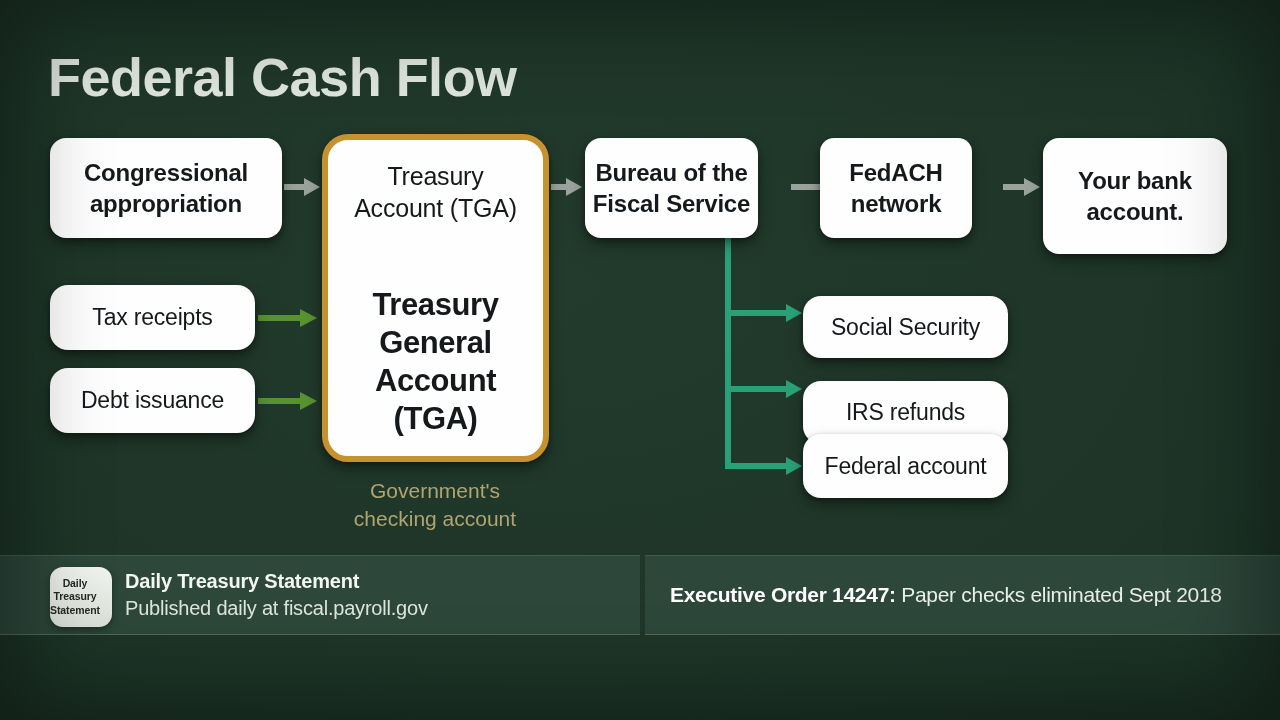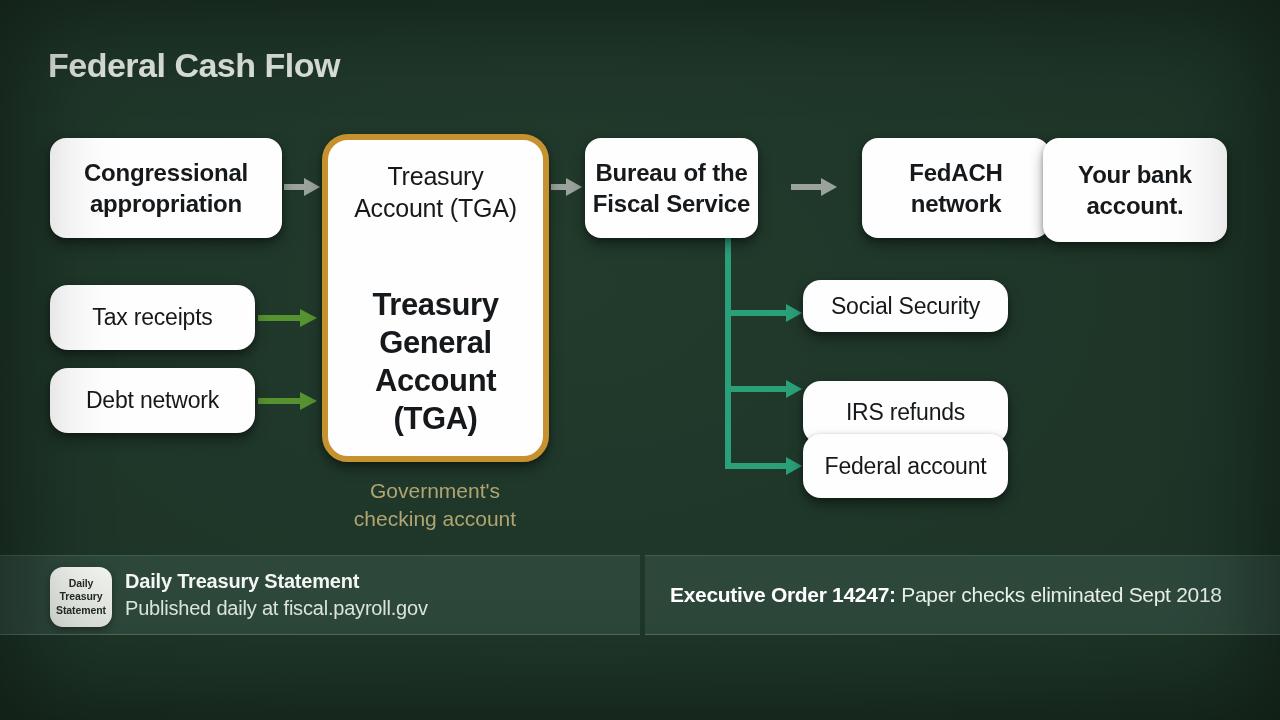--- a/index.html
+++ b/index.html
@@ -25,41 +25,41 @@
   #node-tga{
     border:6px solid var(--gold,#c6922f);border-radius:26px;
     display:block;
   }
   .tga-top{position:absolute;top:20px;left:0;width:100%;
     font-weight:400;font-size:25px;line-height:32px;text-align:center;}
   .tga-main{position:absolute;top:146px;left:0;width:100%;
     font-weight:700;font-size:31px;line-height:38px;text-align:center;letter-spacing:-0.4px;}
   #page-title{
     position:absolute;left:48px;top:46px;
-    font-size:34px;font-weight:700;letter-spacing:-0.5px;
+    font-size:54px;font-weight:700;letter-spacing:-0.5px;
     color:var(--title,#dee4de);
   }
   #tga-caption{
     position:absolute;left:312px;top:477px;width:246px;
     text-align:center;font-size:21px;line-height:28px;
     color:var(--caption-gold,#b0a470);
   }
   #arrow-layer{position:absolute;left:0;top:0;pointer-events:none;}
   .footer-panel{
     position:absolute;top:555px;height:80px;
     background:var(--panel,#2d473b);
     border-top:1px solid rgba(255,255,255,0.10);
     border-bottom:1px solid rgba(255,255,255,0.18);
   }
   #footer-left{left:0;width:640px;}
   #footer-right{left:645px;width:635px;display:flex;align-items:center;padding-left:25px;}
   #dts-badge{
     position:absolute;left:50px;top:11px;width:62px;height:60px;border-radius:13px;
     background:linear-gradient(#f0f3ee,#dce1d9);
-    display:flex;align-items:center;justify-content:center;
+    display:flex;align-items:center;justify-content:flex-start;
     box-shadow:0 3px 7px rgba(0,0,0,0.35);
   }
   .badge-text{
     font-size:10.5px;font-weight:700;line-height:1.25;text-align:center;
     color:var(--badge-ink,#242a25);letter-spacing:-0.1px;
   }
   #dts-title{
     position:absolute;left:125px;top:570px;
     font-size:20px;font-weight:700;color:#f3f6f2;letter-spacing:-0.2px;
   }
@@ -124,31 +124,31 @@
 Account (TGA)</div>
     <div class="tga-main pre">Treasury
 General
 Account
 (TGA)</div>
   </div>
 
   <div class="node pre" style="left:585px;top:138px;width:173px;height:100px;">Bureau of the
 Fiscal Service</div>
 
-  <div class="node pre" style="left:862px;top:138px;width:188px;height:100px;">FedACH
+  <div class="node pre" style="left:820px;top:138px;width:152px;height:100px;border-radius:14px;">FedACH
 network</div>
 
-  <div class="node pre" style="left:1043px;top:138px;width:184px;height:104px;">Your bank
+  <div class="node pre" style="left:1043px;top:138px;width:184px;height:116px;">Your bank
 account.</div>
 
   <div class="node small" style="left:50px;top:285px;width:205px;height:65px;">Tax receipts</div>
 
-  <div class="node small" style="left:50px;top:368px;width:205px;height:65px;">Debt network</div>
+  <div class="node small" style="left:50px;top:368px;width:205px;height:65px;">Debt issuance</div>
 
-  <div class="node small" style="left:803px;top:280px;width:205px;height:52px;">Social Security</div>
+  <div class="node small" style="left:803px;top:296px;width:205px;height:62px;">Social Security</div>
 
   <div class="node small" style="left:803px;top:358px;width:205px;height:63px;margin-top:23px;">IRS refunds</div>
 
   <div class="node small" style="left:803px;top:434px;width:205px;height:64px;">Federal account</div>
 
   <div id="tga-caption" class="pre">Government's
 checking account</div>
 
   <div id="footer-left" class="footer-panel">
     <div id="dts-badge">

